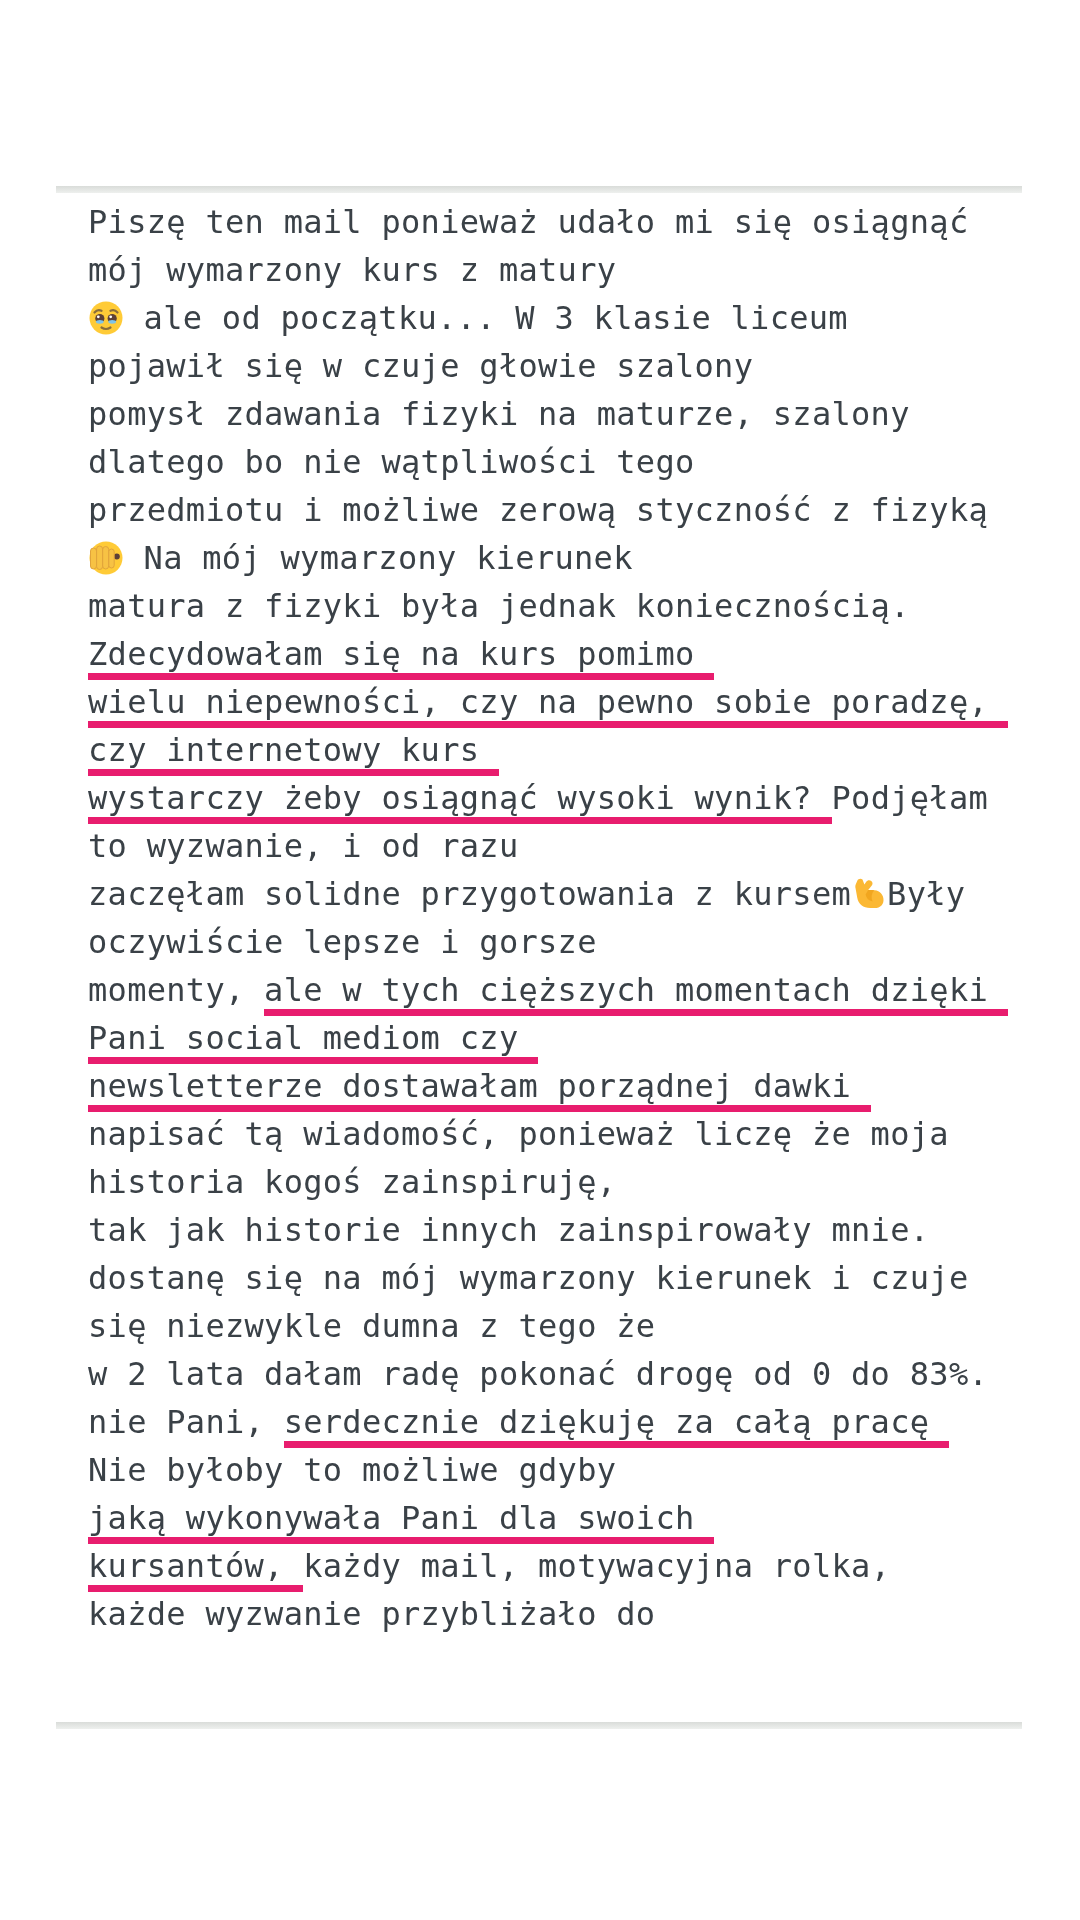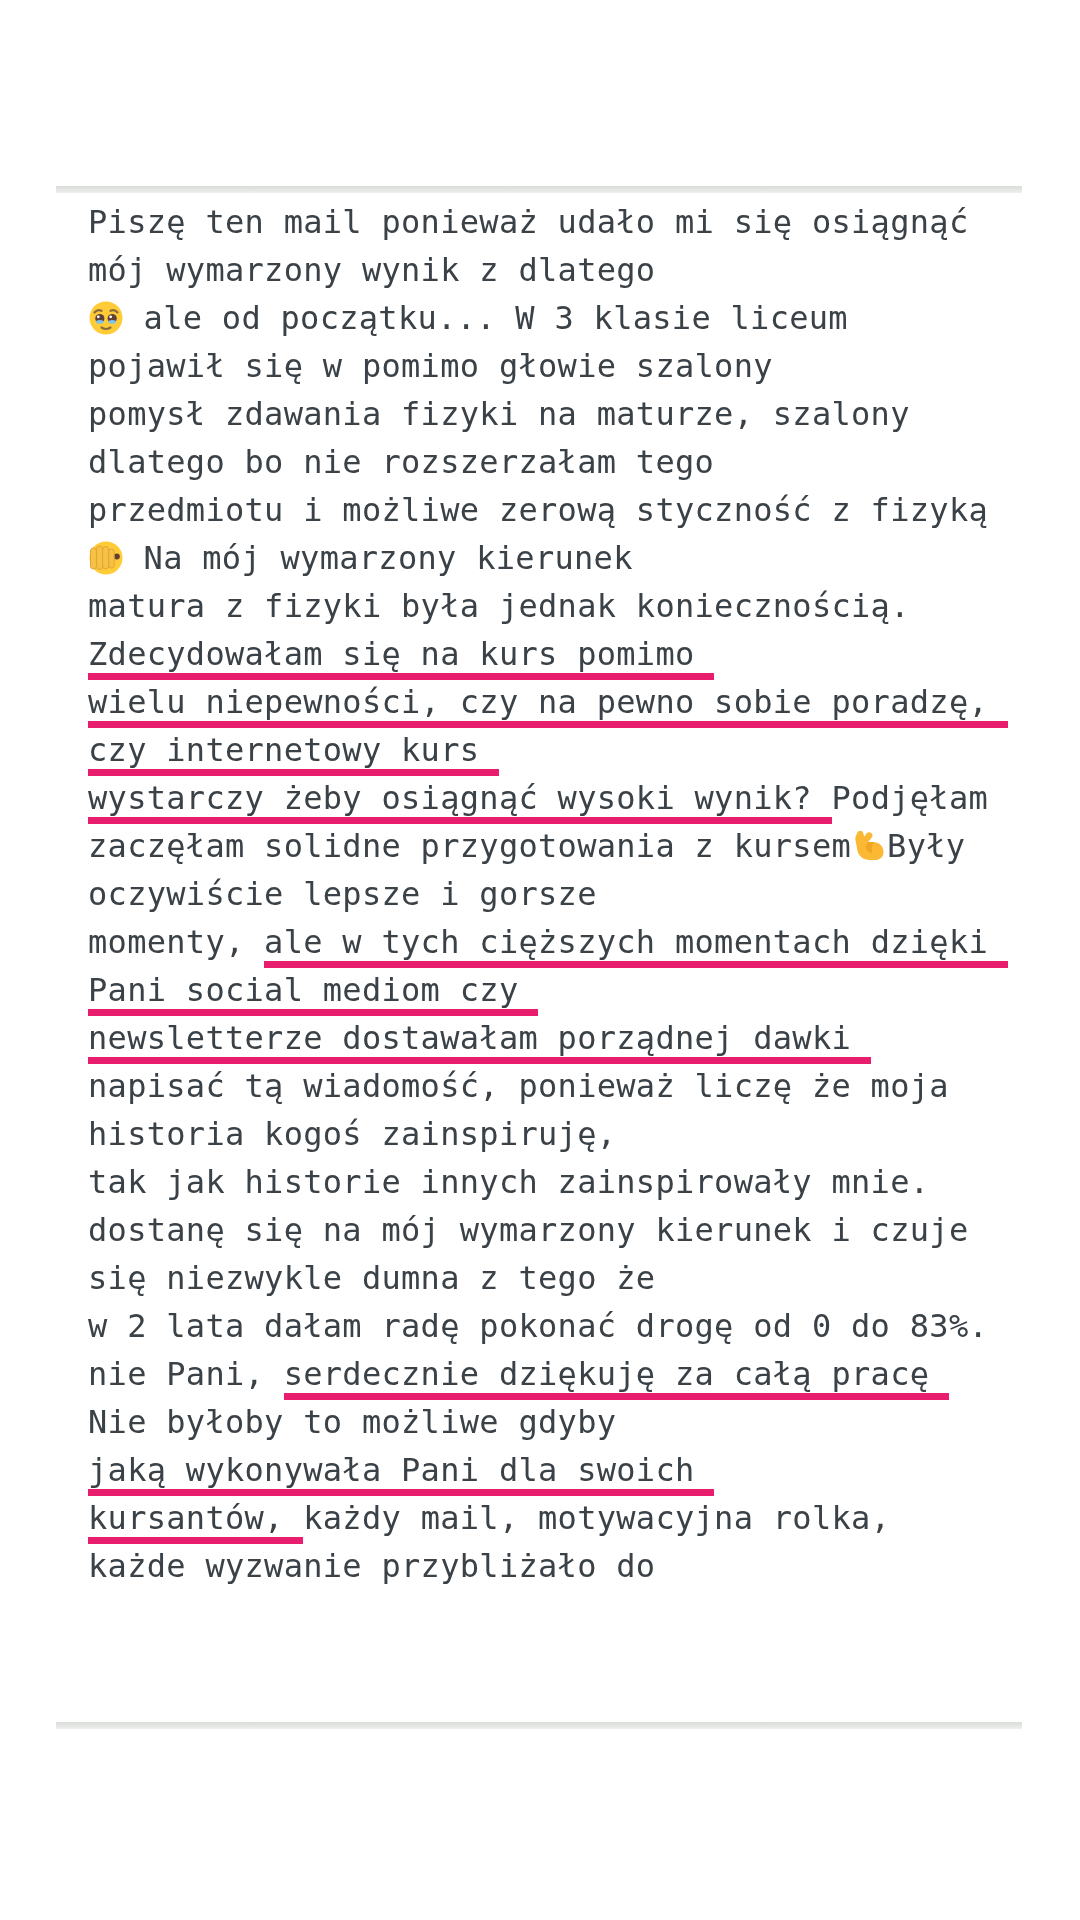--- a/index.html
+++ b/index.html
@@ -57,52 +57,53 @@
   }
 </style>
 </head>
 <body>
 
 <div class="root">
   <div class="divider divider-top"></div>
   <div class="content">
     <div>
         <div class="line"><span>Piszę ten mail ponieważ udało mi się osiągnąć</span></div>
-        <div class="line"><span>mój wymarzony wynik z dlatego</span></div>
+        <div class="line"><span>mój wymarzony kurs z matury</span></div>
         <div class="line"><span class="emoji"><svg viewBox="0 0 36 36">
               <circle cx="18" cy="18" r="16.5" fill="#ffcb37"></circle>
               <path d="M6.5 12.5 Q9.5 9 13.5 10.8" stroke="#8a6d3b" stroke-width="2.2" fill="none" stroke-linecap="round"></path>
               <path d="M22.5 10.8 Q26.5 9 29.5 12.5" stroke="#8a6d3b" stroke-width="2.2" fill="none" stroke-linecap="round"></path>
               <circle cx="11.8" cy="18.5" r="4.6" fill="#5d4037"></circle>
               <circle cx="24.2" cy="18.5" r="4.6" fill="#5d4037"></circle>
               <ellipse cx="11.8" cy="21.8" rx="3.9" ry="1.9" fill="#7ec3ea"></ellipse>
               <ellipse cx="24.2" cy="21.8" rx="3.9" ry="1.9" fill="#7ec3ea"></ellipse>
               <circle cx="10.3" cy="16.8" r="1.4" fill="#ffffff"></circle>
               <circle cx="22.7" cy="16.8" r="1.4" fill="#ffffff"></circle>
               <path d="M13.5 27.5 Q18 30.5 22.5 27.5" stroke="#8a6d3b" stroke-width="2.2" fill="none" stroke-linecap="round"></path>
             </svg></span><span> ale od początku... W 3 klasie liceum</span></div>
-        <div class="line"><span>pojawił się w pomimo głowie szalony</span></div>
+        <div class="line"><span>pojawił się w czuje głowie szalony</span></div>
         <div class="line"><span>pomysł zdawania fizyki na maturze, szalony</span></div>
-        <div class="line"><span>dlatego bo nie rozszerzałam tego</span></div>
+        <div class="line"><span>dlatego bo nie wątpliwości tego</span></div>
         <div class="line"><span>przedmiotu i możliwe zerową styczność z fizyką</span></div>
         <div class="line"><span class="emoji"><svg viewBox="0 0 36 36">
               <circle cx="18" cy="18" r="16.5" fill="#ffcb37"></circle>
               <circle cx="28.8" cy="16.5" r="3" fill="#5d4037"></circle>
               <g fill="#f7c244" stroke="#e1a43b" stroke-width="1">
                 <rect x="2.5" y="8" width="6" height="21" rx="3"></rect>
                 <rect x="8.6" y="6" width="6" height="23.5" rx="3"></rect>
                 <rect x="14.7" y="6.5" width="6" height="22.5" rx="3"></rect>
                 <rect x="20.8" y="9" width="5.4" height="19" rx="2.7"></rect>
               </g>
             </svg></span><span> Na mój wymarzony kierunek</span></div>
         <div class="line"><span>matura z fizyki była jednak koniecznością.</span></div>
         <div class="line"><span class="u"><span>Zdecydowałam się na kurs pomimo </span></span></div>
         <div class="line"><span class="u"><span>wielu niepewności, czy na pewno sobie poradzę, </span></span></div>
         <div class="line"><span class="u"><span>czy internetowy kurs </span></span></div>
         <div class="line"><span class="u"><span>wystarczy żeby osiągnąć wysoki wynik? </span></span><span>Podjęłam</span></div>
+        <div class="line"><span>to wyzwanie, i od razu</span></div>
         <div class="line"><span>zaczęłam solidne przygotowania z kursem</span><span class="emoji"><svg viewBox="0 0 36 36">
               <path fill="#fbb834" d="M11.5 3.6 C9.8 2.2 7.2 2.8 6.3 4.8 L4.8 8.2 C4.2 9.6 4.2 11 4.6 12.4 L6.2 21.5 C7.4 28.4 12.2 32 19.2 32 L23.5 32 C29.6 32 33.2 28.1 32.4 22.4 C31.7 17.2 27.4 14 21.4 14 L17.2 14 L20.8 9.6 C22.1 8 21.7 5.8 19.9 4.7 C18.3 3.7 16.2 4.2 15.2 5.8 L13.4 8.6 Z"></path>
               <path fill="#e9980f" opacity="0.55" d="M17.2 14 L21.4 14 C22 14 22.6 14.05 23.2 14.15 C20.4 17.4 19.8 21.5 21.6 25.4 C17.8 24.9 15.3 22.4 14.6 18.6 Z"></path>
             </svg></span><span>Były</span></div>
         <div class="line"><span>oczywiście lepsze i gorsze</span></div>
         <div class="line"><span>momenty, </span><span class="u"><span>ale w tych cięższych momentach dzięki </span></span></div>
         <div class="line"><span class="u"><span>Pani social mediom czy </span></span></div>
         <div class="line"><span class="u"><span>newsletterze dostawałam porządnej dawki </span></span></div>
         <div class="line"><span>napisać tą wiadomość, ponieważ liczę że moja</span></div>
         <div class="line"><span>historia kogoś zainspiruję,</span></div>

